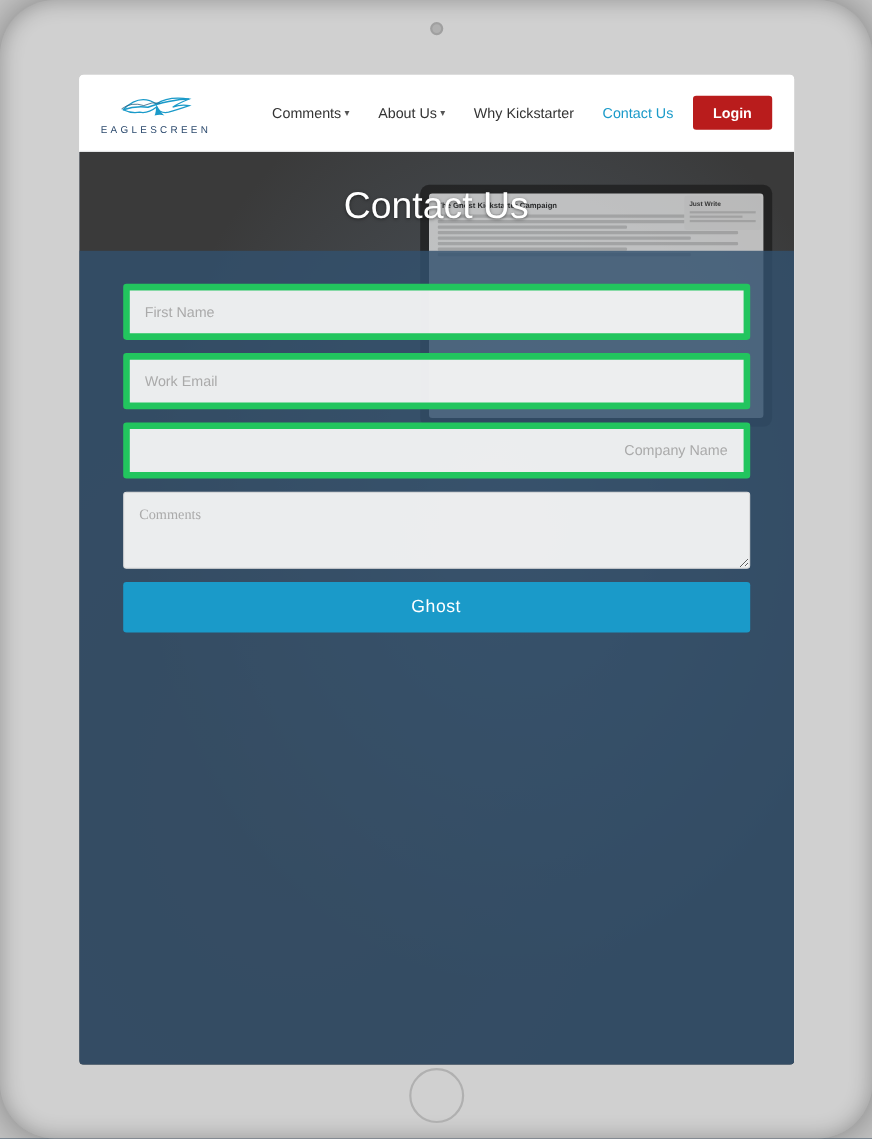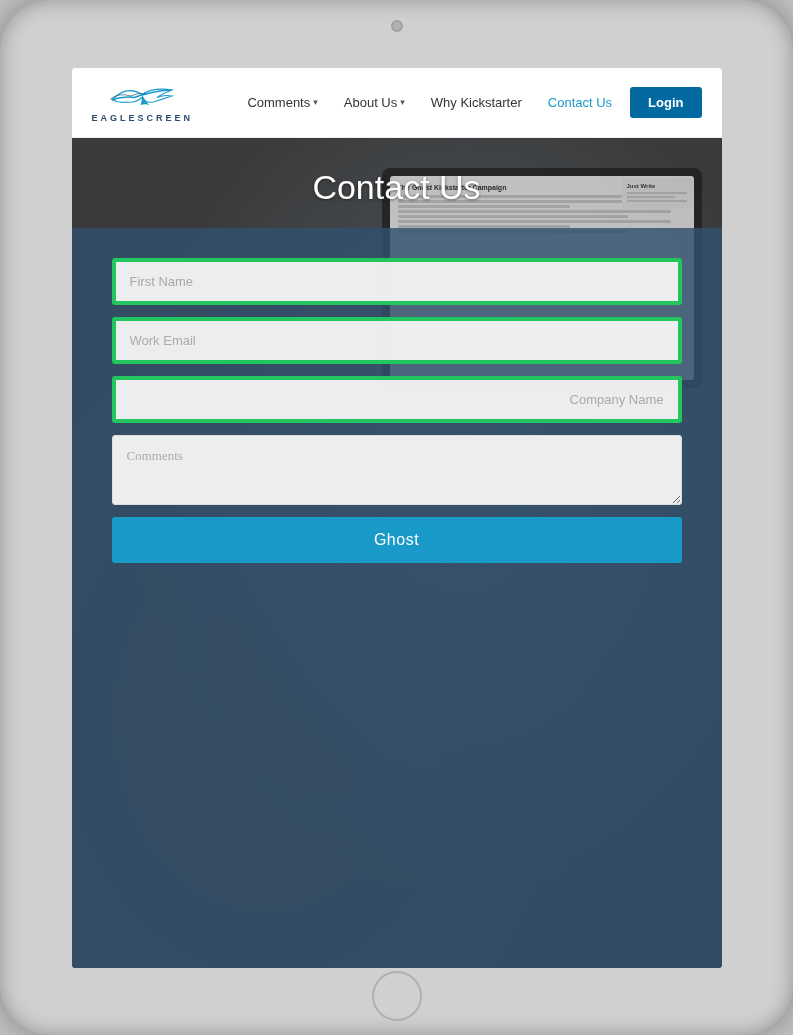--- a/index.html
+++ b/index.html
@@ -81,21 +81,21 @@
 
     .logo-icon {
       width: 80px;
       height: 30px;
     }
 
     .logo-text {
       font-size: 9px;
       letter-spacing: 3px;
       color: #2c4a6e;
-      font-weight: bold;
+      font-weight: normal;
       margin-top: 2px;
     }
 
     .nav-links {
       display: flex;
       align-items: center;
       gap: 10px;
     }
 
     .nav-item {
@@ -112,21 +112,21 @@
     .nav-item.active {
       color: #1a9ac9;
     }
 
     .nav-dropdown-arrow {
       font-size: 9px;
       color: #555;
     }
 
     .login-btn {
-      background: #0369a1;
+      background: #b91c1c;
       color: #fff;
       border: none;
       padding: 8px 18px;
       border-radius: 3px;
       font-size: 13px;
       cursor: pointer;
       font-weight: bold;
     }
 
     
@@ -227,21 +227,21 @@
     }
 
     .form-row {
       display: flex;
       gap: 12px;
     }
 
     .form-input {
       flex: 1;
       padding: 12px 14px;
-      border: 4px solid #22c55e;
+      border: 6px solid #22c55e;
       border-radius: 3px;
       font-size: 13px;
       color: #999;
       background: rgba(245,245,245,0.95);
       outline: none;
     }
 
     .form-input::placeholder {
       color: #aaa;
     }

